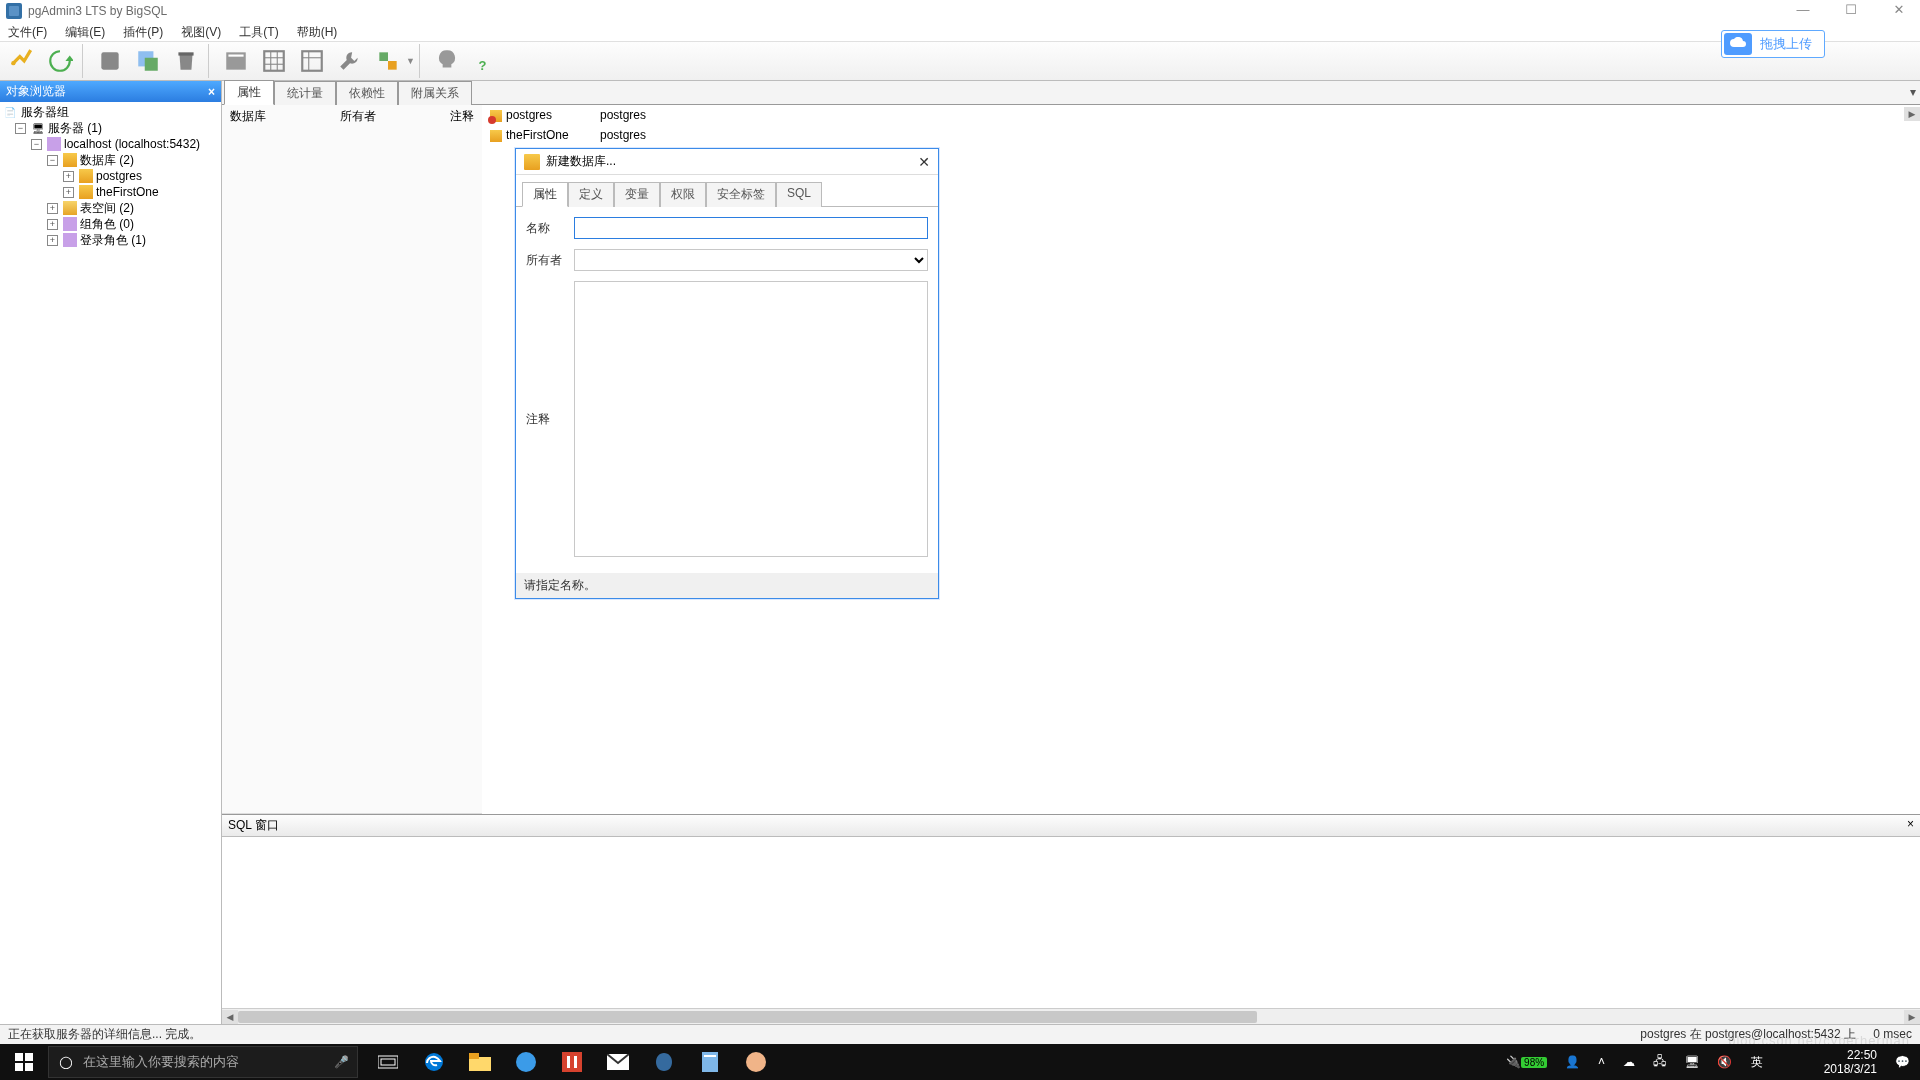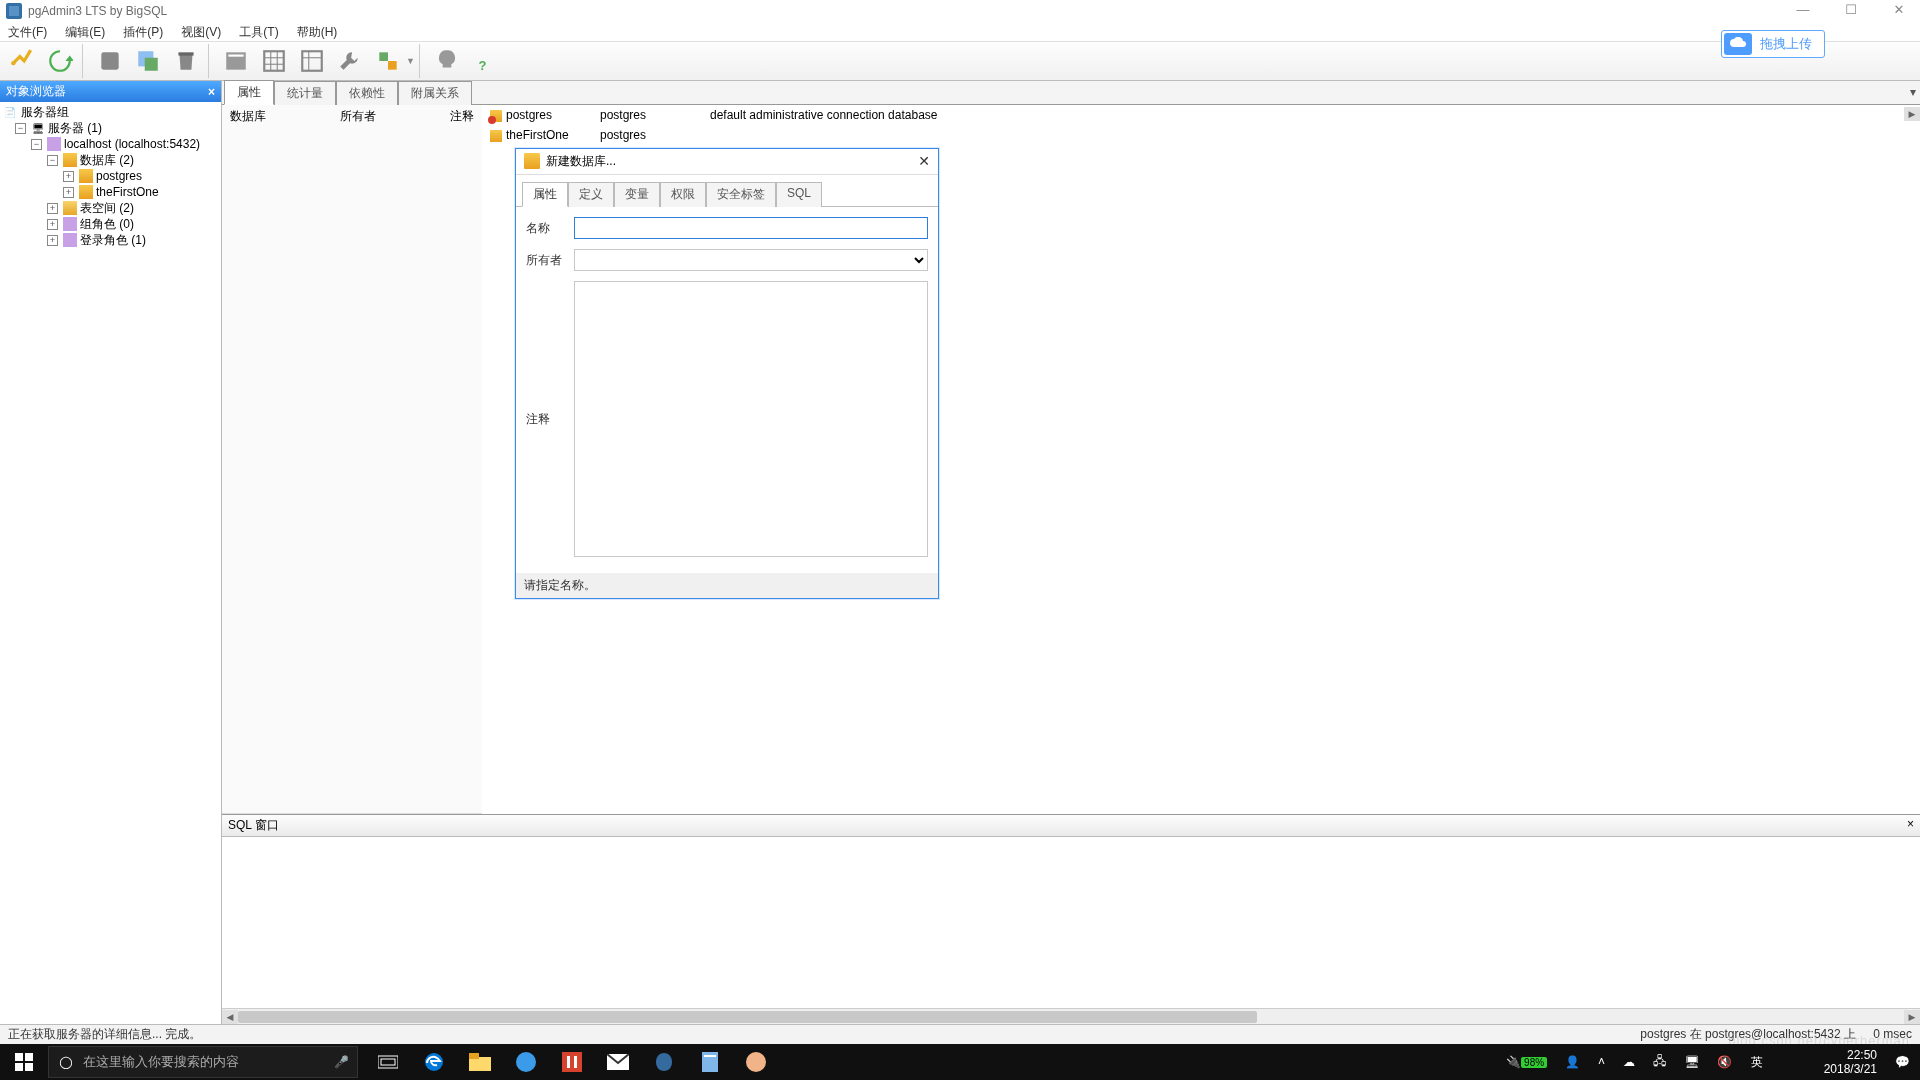--- a/index.html
+++ b/index.html
@@ -70,21 +70,21 @@
 .sqlpane { height: 210px; border-top: 1px solid #999; display:flex; flex-direction:column;}
 .sql-head { background: linear-gradient(#fdfdfd,#eaeaea); padding: 2px 6px; border-bottom:1px solid #bbb; display:flex; justify-content:space-between;}
 .sql-body { flex:1; background:#fff;}
 
 
 .statusbar { height: 20px; border-top: 1px solid #bbb; background: #f3f3f3; display: flex; align-items: center; padding: 0 8px; justify-content: space-between; color:#333;}
 .statusbar .st-right span { margin-left: 14px;}
 
 
 .dialog { position: absolute; left: 515px; top: 148px; width: 424px; background: #f0f0f0; border: 1px solid #3c8be8; box-shadow: 0 0 0 1px rgba(0,100,255,.15);}
-.dlg-title { display:flex; align-items:flex-start; padding: 4px 8px; background:#fff; border-bottom:1px solid #ddd;}
+.dlg-title { display:flex; align-items:flex-end; padding: 4px 8px; background:#fff; border-bottom:1px solid #ddd;}
 .dlg-title .dlg-icon{ width:16px;height:16px; background: linear-gradient(#f7c94a,#e8a020); margin-right:6px; border-radius:1px;}
 .dlg-title .dlg-x { margin-left:auto; font-size:14px; color:#333;}
 .dlg-tabs { display:flex; background:#fff; border-bottom:1px solid #bbb; padding-left:6px; padding-top:6px;}
 .dlg-tabs .dtab { padding: 3px 10px; border:1px solid #bbb; border-bottom:none; background:#f4f4f4; color:#555; margin-right:0; position:relative; top:1px;}
 .dlg-tabs .dtab.active { background:#fff; color:#333; border-bottom:1px solid #fff; z-index:2;}
 .dlg-body { background:#fff; padding: 10px 10px 6px;}
 .form-row { display:flex; align-items:center; margin-bottom:10px;}
 .form-row label { width: 48px; color:#333;}
 .form-row input[type=text] { flex:1; height: 22px; border:1px solid #2b7de0; padding: 2px 4px; outline:none; background:#fff;}
 .form-row input.disabled { border:1px solid #c8c8c8; background:#f5f5f5;}
@@ -300,21 +300,20 @@
     <div class="grid-area">
       <div class="grid-header">
         <div class="col-db">数据库</div>
         <div class="col-owner">所有者</div>
         <div class="col-comment">注释</div>
       </div>
       <div class="grid-body">
         <div class="grid-row">
           <div class="col-db"><span class="db-ico db-red"></span><span>postgres</span></div>
           <div class="col-owner">postgres</div>
-          <div class="col-comment">default administrative connection database</div>
         </div>
         <div class="grid-row">
           <div class="col-db"><span class="db-ico db-norm"></span><span>theFirstOne</span></div>
           <div class="col-owner">postgres</div>
           <div class="col-comment"></div>
         </div>
       </div>
       <div class="hscroll">
         <div class="arrow-l">◀</div>
         <div class="thumb" style="left:16px;width:55%"></div>

